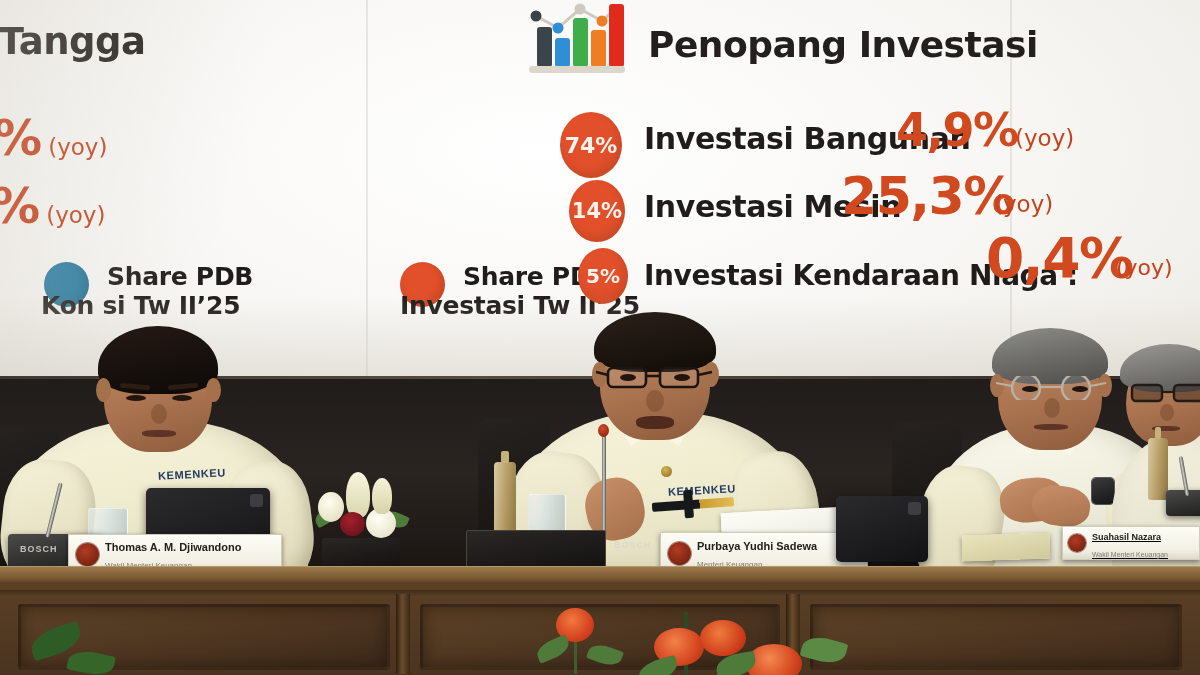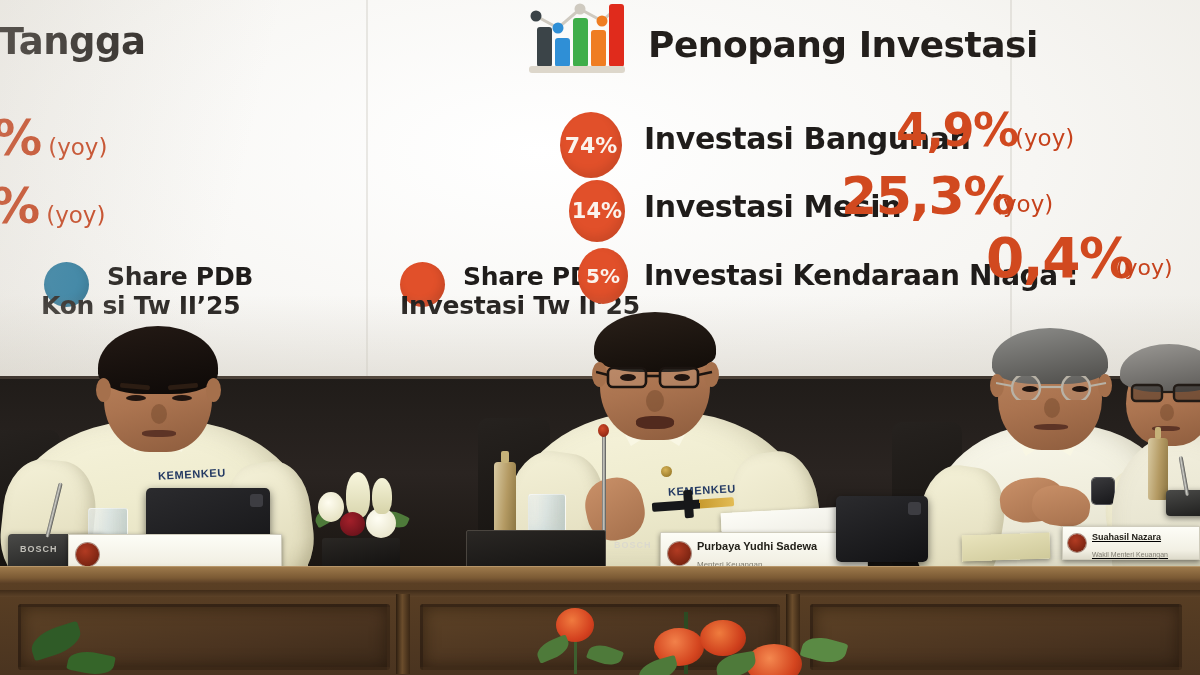--- a/index.html
+++ b/index.html
@@ -316,20 +316,24 @@
 
   <div class="tablet" style="left:146px; top:488px; width:124px; height:86px;"></div>
   <div class="glass" style="left:88px;  top:508px; width:40px; height:60px;"></div>
   <div class="mic" style="left:0px; top:500px; width:120px; height:70px;">
     <div class="mic-base" style="left:8px;  top:34px; width:96px; height:36px;"></div>
     <div class="mic-stem" style="left:52px; top:-18px; height:56px; transform:rotate(14deg);"></div>
     <div class="bosch" style="left:20px; top:44px;">BOSCH</div>
   </div>
   <div class="nameplate" id="np-thomas" style="left:68px; top:534px; width:214px; height:40px; padding:0 7px;">
     <span class="crest" style="width:23px;height:23px;"></span>
+    <span class="np-txt">
+      <span class="np-name" style="font-size:11px">Thomas A. M. Djiwandono</span><br>
+      <span class="np-role" style="font-size:8px">Wakil Menteri Keuangan</span>
+    </span>
   </div>
 
   <div id="bouquet-left">
     <div class="vase" style="position:absolute; left:322px; top:538px; width:78px; height:38px;"></div>
     <div class="leaf" style="position:absolute; left:314px; top:508px; width:26px; height:15px; transform:rotate(-28deg);"></div>
     <div class="leaf" style="position:absolute; left:382px; top:512px; width:26px; height:15px; transform:rotate(24deg);"></div>
     <div class="bloom" style="position:absolute; left:318px; top:492px; width:26px; height:30px; background:radial-gradient(circle at 40% 35%,#fffdf0,#ddd9b4);"></div>
     <div class="bloom" style="position:absolute; left:346px; top:472px; width:24px; height:46px; background:linear-gradient(180deg,#f8f6dd,#d8d5ad);border-radius:50% 50% 40% 40%;"></div>
     <div class="bloom" style="position:absolute; left:340px; top:512px; width:25px; height:24px; background:radial-gradient(circle at 40% 35%,#a3202a,#5c0f17);"></div>
     <div class="bloom" style="position:absolute; left:366px; top:508px; width:30px; height:30px; background:radial-gradient(circle at 40% 35%,#fffef4,#e2dec0);"></div>

